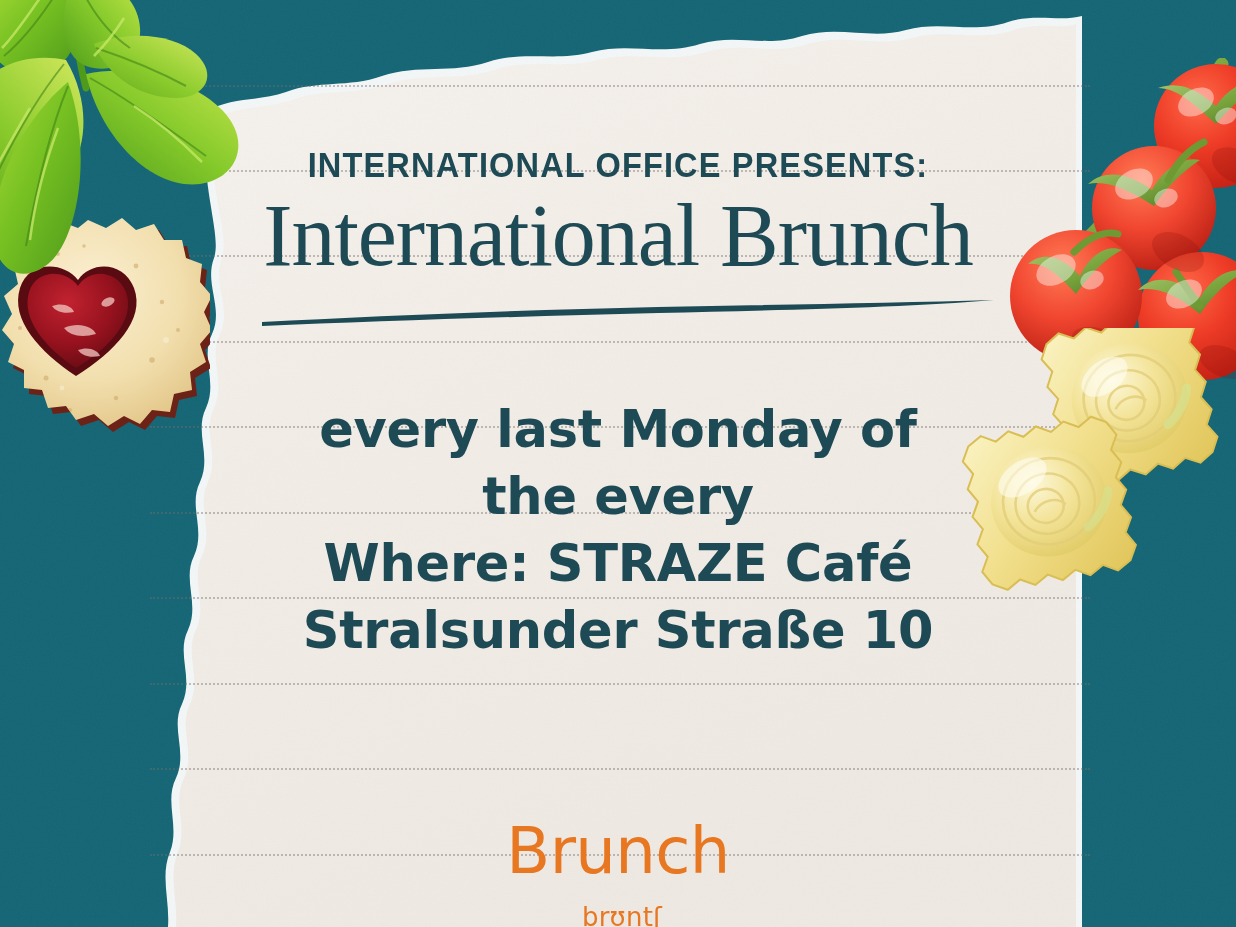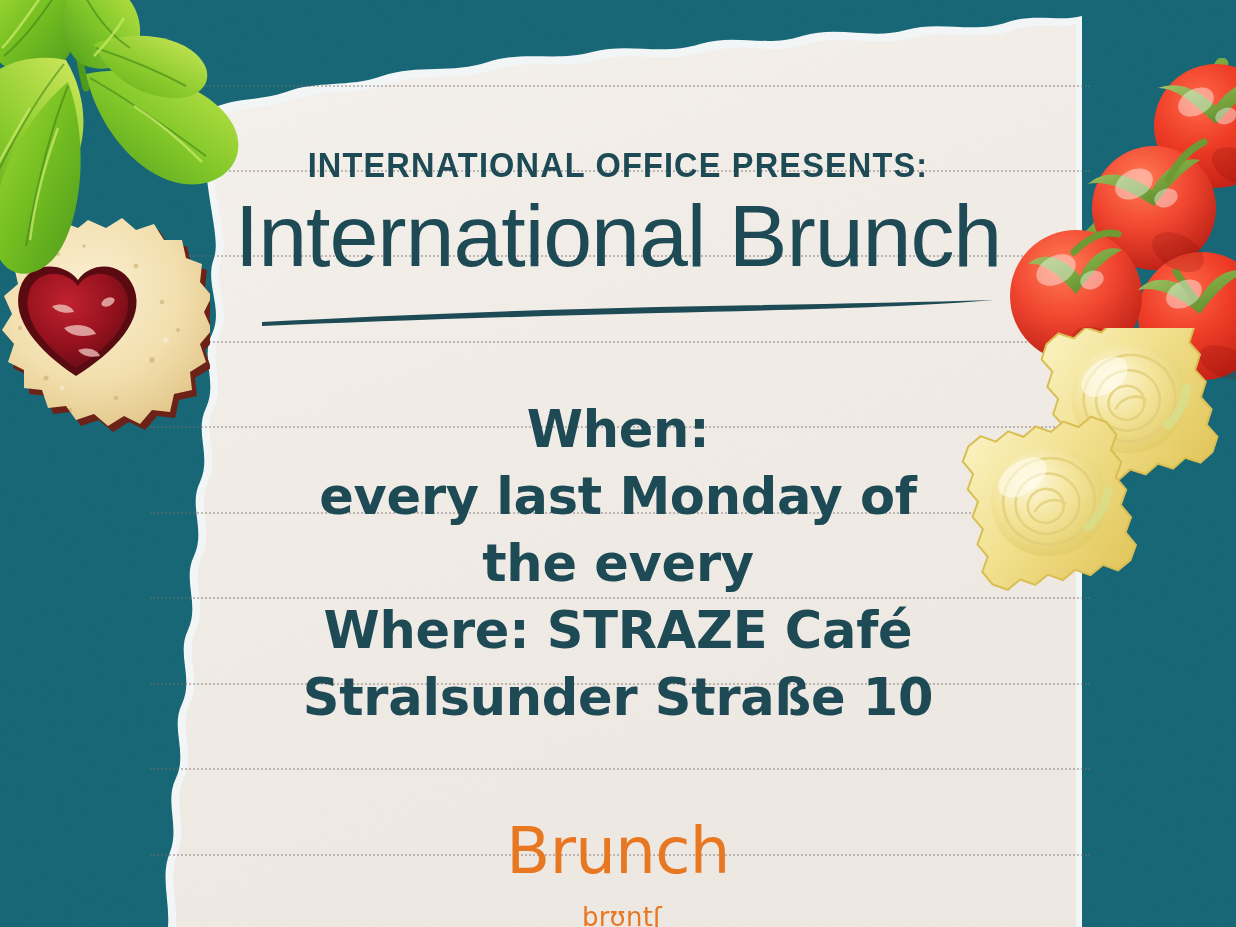--- a/index.html
+++ b/index.html
@@ -71,21 +71,21 @@
     white-space: nowrap;
   }
 
   .headline {
     position: absolute;
     left: 0;
     top: 192px;
     width: 1236px;
     text-align: center;
     color: #1d4a55;
-    font-family: Liberation Sans, sans-serif;
+    font-family: Liberation Serif, serif;
     font-weight: 400;
     font-size: 88px;
     letter-spacing: -0.012em;
     line-height: 1;
     white-space: nowrap;
     transform: scaleX(1.0);
   }
 
   .swoosh {
     position: absolute;
@@ -225,21 +225,20 @@
     <div class="kicker">INTERNATIONAL OFFICE PRESENTS:</div>
 
     <div class="headline">International Brunch</div>
 
     <svg class="swoosh" viewBox="0 0 740 34">
       <path d="M4,26 C 120,20 260,14 400,11 C 520,8.5 640,7 736,4
                C 640,12 520,14 400,17 C 260,20.5 120,25 4,30 Z" fill="#1D4A55"></path>
     </svg>
 
     <div class="body-block">
-      <span class="ln">When:</span>
       <span class="ln">every last Monday of</span>
       <span class="ln">the every</span>
       <span class="ln">Where: STRAZE Café</span>
       <span class="ln">Stralsunder Straße 10</span>
     </div>
 
     <div class="logo">
       <span class="logo-word">Brunch</span>
       <span class="logo-phon">brʊntʃ</span>
     </div>

